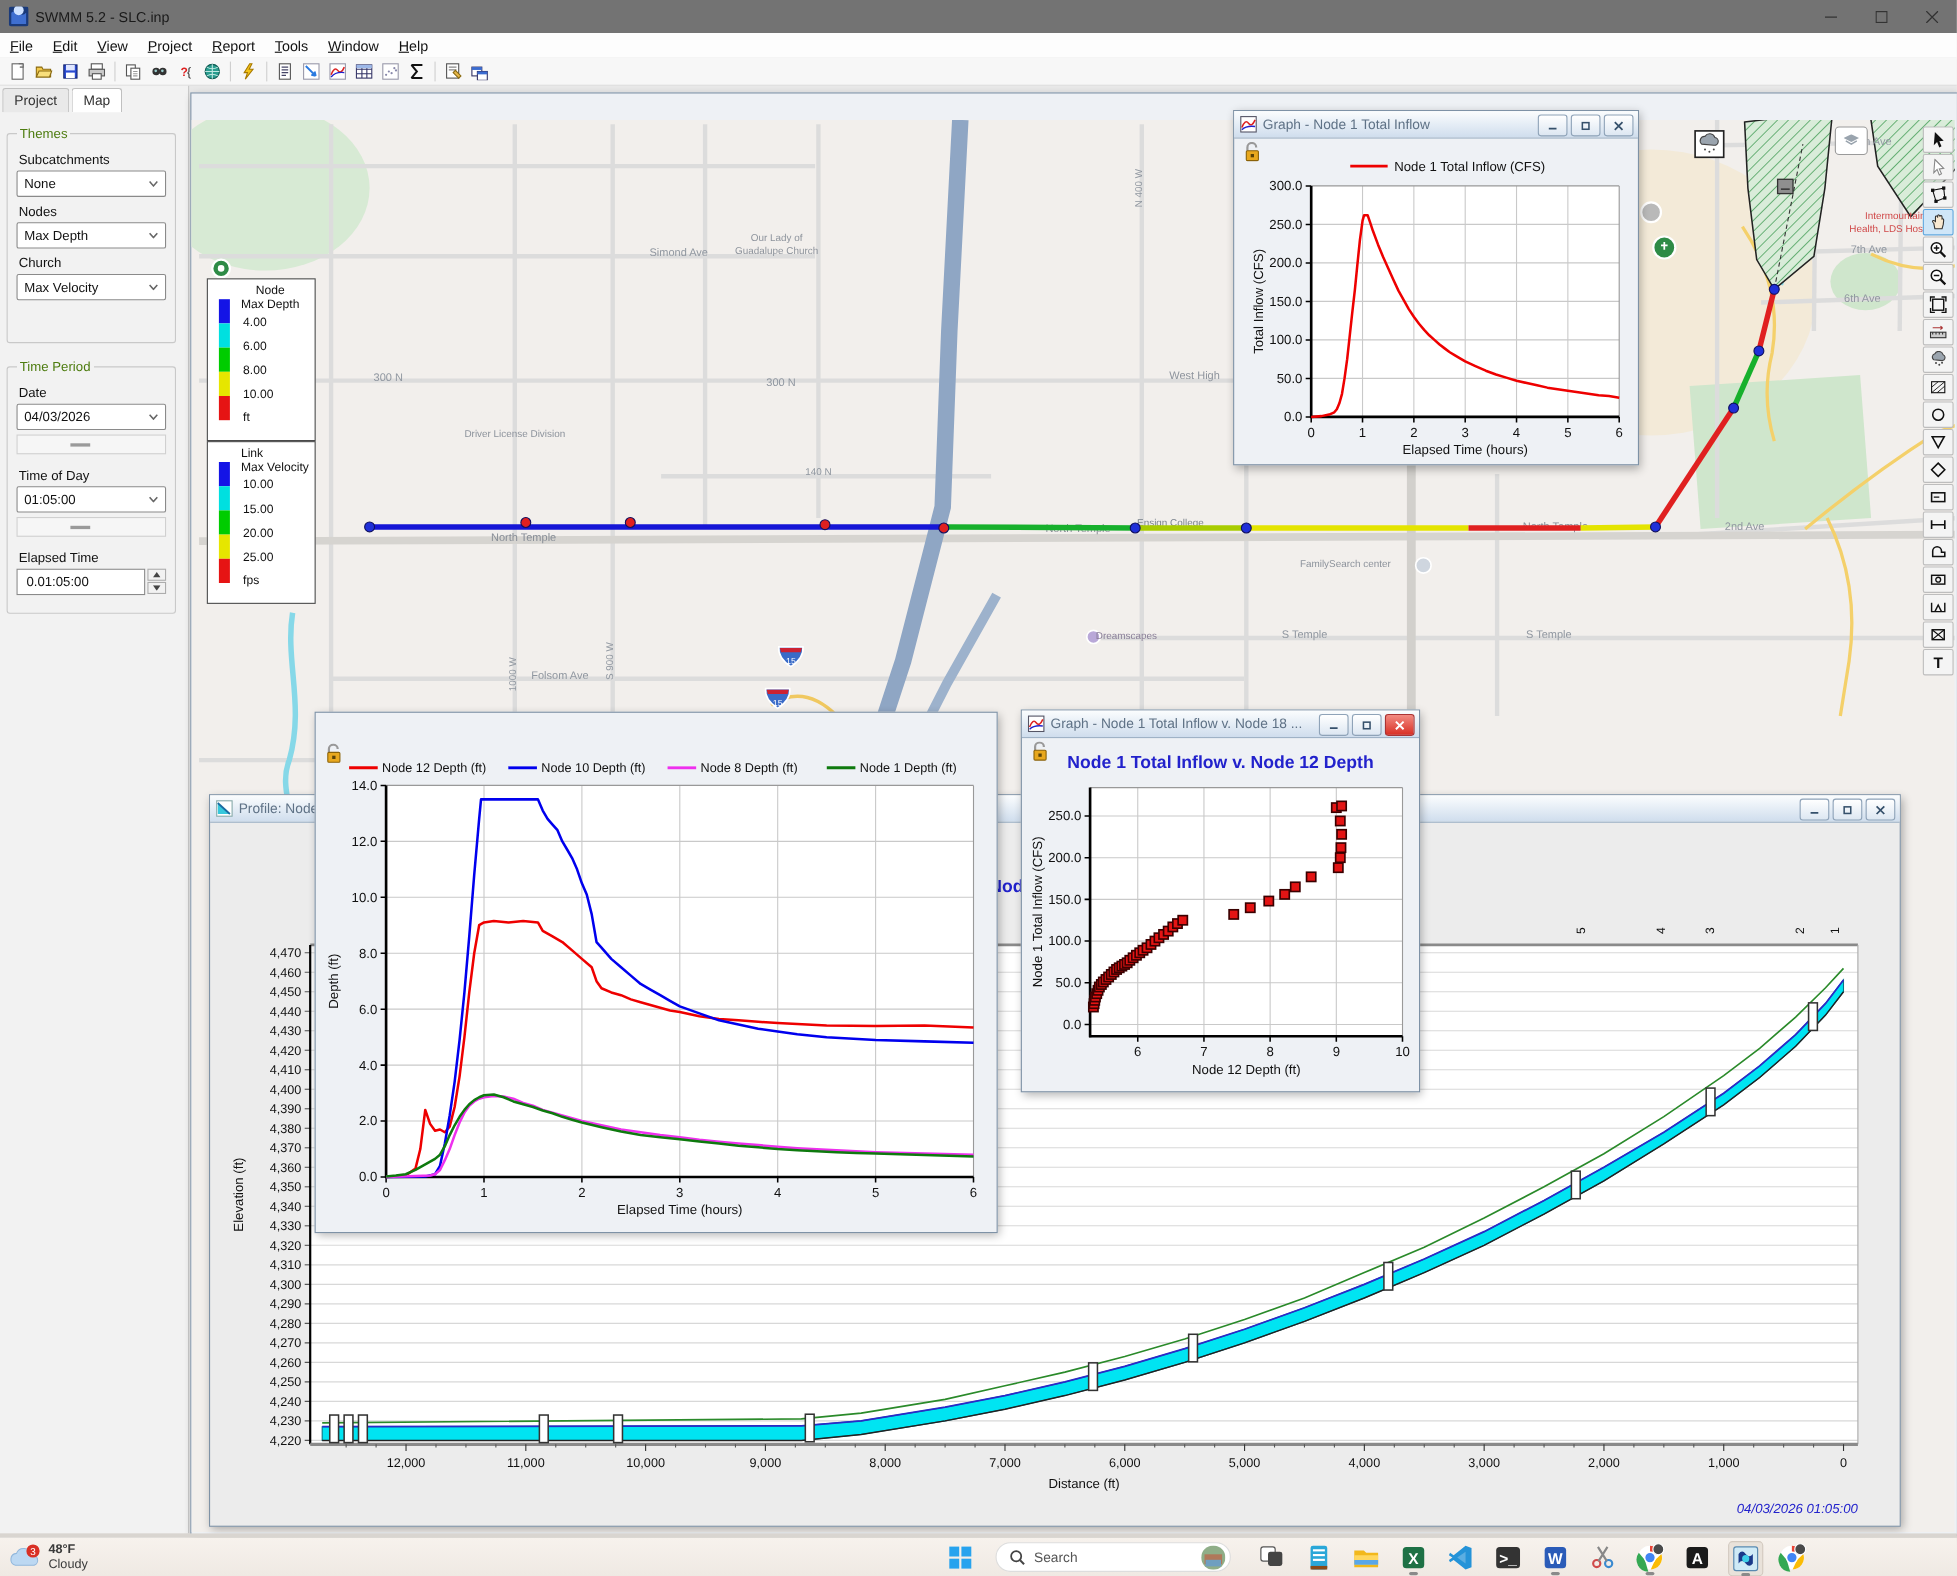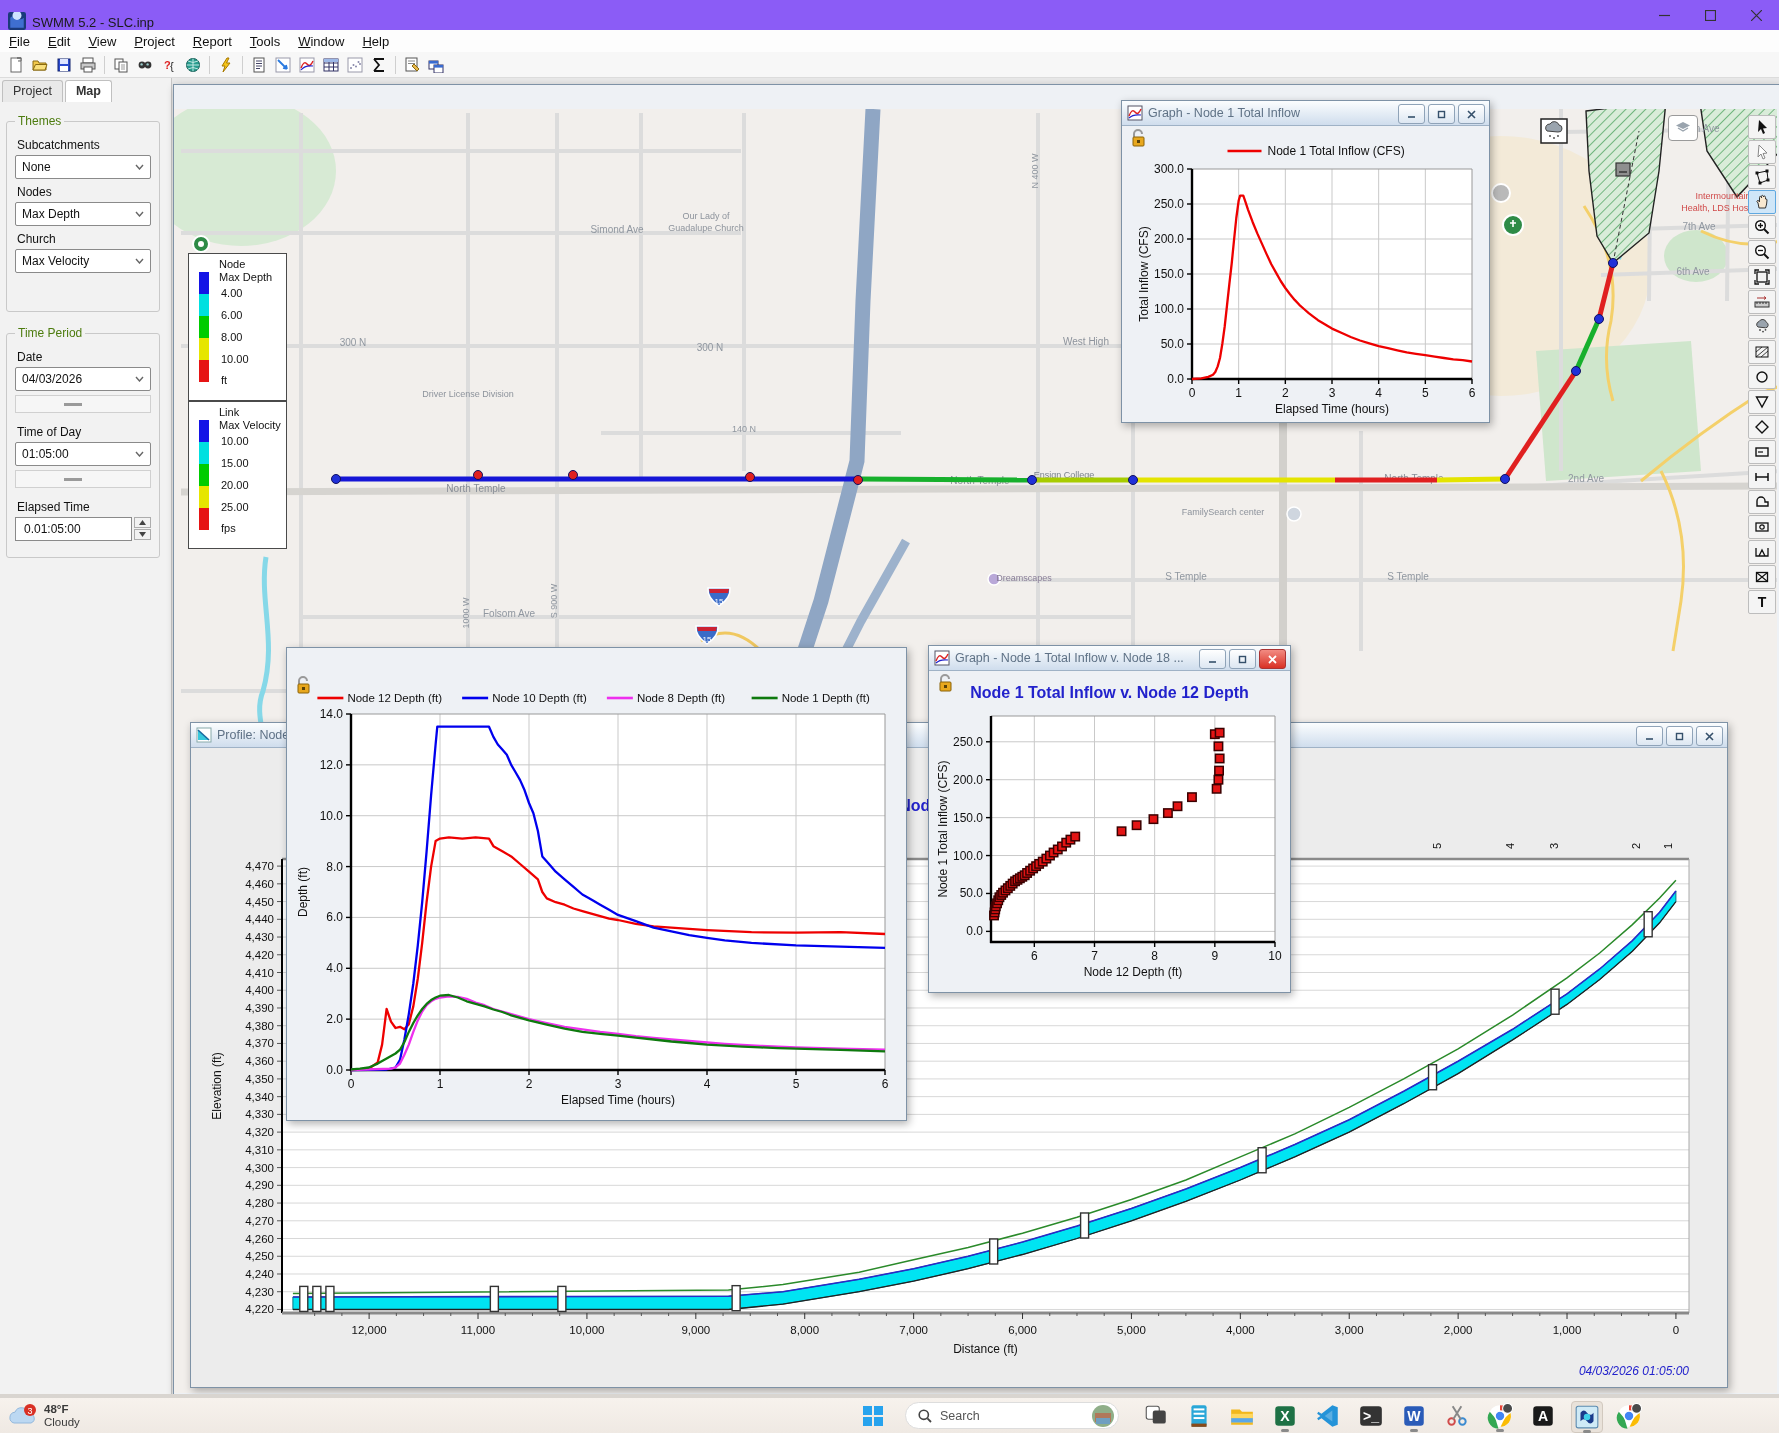--- a/index.html
+++ b/index.html
@@ -1,34 +1,34 @@
 <!DOCTYPE html>
 <html><head>
 <meta charset="utf-8">
 <style>
   html,body{margin:0;padding:0;}
   body{width:1779px;height:1433px;position:relative;font-family:"Liberation Sans",sans-serif;background:#e8e8e8;overflow:hidden;}
   .abs{position:absolute;}
   
-  #titlebar{left:0;top:0;width:1779px;height:30px;background:#8b5cf6;border-bottom:1px solid #e3e6ea;display:flex;align-items:flex-end;}
+  #titlebar{left:0;top:0;width:1779px;height:30px;background:#737373;border-bottom:1px solid #e3e6ea;display:flex;align-items:center;}
   #titlebar .ticon{width:18px;height:18px;margin:0 6px 0 8px;}
   #titlebar .ttext{font-size:13px;color:#1a1a1a;}
   #caption-btns{position:absolute;right:0;top:0;height:30px;display:flex;}
   .cap-btn{width:46px;height:30px;display:flex;align-items:center;justify-content:center;}
   #menubar{left:0;top:30px;width:1779px;height:22px;background:#fdfdfd;border-bottom:1px solid #ececec;display:flex;align-items:center;font-size:13px;color:#111;}
   .menu-item{padding:2px 9px;cursor:default;}
   .menu-item u{text-decoration:underline;}
   #maintoolbar{left:0;top:52px;width:1779px;height:26px;background:#f7f7f7;border-bottom:1px solid #dcdcdc;display:flex;align-items:center;padding-left:4px;box-sizing:border-box;}
   .tb-btn{width:24px;height:22px;display:flex;align-items:center;justify-content:center;border-radius:2px;}
   .tb-sep{width:1px;height:18px;background:#cfcfcf;margin:0 4px;}
   
   #sidebar{left:0;top:78px;width:172px;height:1316px;background:#f2f2f2;border-right:1px solid #c6c6c6;box-sizing:border-box;}
   .tabrow{position:absolute;left:2px;top:2px;height:22px;display:flex;font-size:12.5px;}
   .tab{padding:3px 10px;border:1px solid #c0c0c0;border-bottom:none;background:#e9e9e9;color:#333;margin-right:2px;border-radius:3px 3px 0 0;}
-  .tab.active{background:#fff;font-weight:bold;}
+  .tab.active{background:#fff;font-weight:normal;}
   fieldset.grp{position:absolute;left:6px;width:154px;border:1px solid #c9c9c9;border-radius:3px;margin:0;padding:4px 8px 8px 8px;box-sizing:border-box;background:transparent;}
   fieldset.grp legend{font-size:12px;color:#4d7c0f;padding:0 3px;}
   .fld-label{font-size:12px;color:#111;margin:6px 0 3px 2px;}
   .selbox{height:22px;background:#fff;border:1px solid #8a8a8a;border-radius:2px;display:flex;align-items:center;justify-content:space-between;padding:0 6px;font-size:12px;color:#111;}
   .slider{height:16px;background:#f6f6f6;border:1px solid #d0d0d0;margin-top:4px;position:relative;}
   .slider .dash{position:absolute;top:7px;width:18px;height:3px;background:#9a9a9a;}
   .spinrow{display:flex;margin-top:2px;}
   .spinbox{flex:1;height:22px;background:#fff;border:1px solid #8a8a8a;display:flex;align-items:center;padding-left:8px;font-size:12px;color:#111;}
   .spinner{width:17px;display:flex;flex-direction:column;margin-left:2px;}
   .spinner div{flex:1;border:1px solid #adadad;background:#f2f2f2;display:flex;align-items:center;justify-content:center;margin-bottom:1px;}
@@ -440,21 +440,21 @@
             <text x="718" y="603" font-size="8" fill="#fff" text-anchor="middle">15</text>
           </g>
           <g>
             <path d="M695 625 h22 q1 10 -11 18 q-12 -8 -11 -18z" fill="#3a6bc8" stroke="#fff" stroke-width="1.5"></path>
             <path d="M696 626 h20 l-1 4 h-18z" fill="#c23"></path>
             <text x="706" y="641" font-size="8" fill="#fff" text-anchor="middle">15</text>
           </g>
         </g>
     </svg>
     
-    <div class="legend" id="node-legend" style="left:14px;top:144px;width:97px;height:146px;">
+    <div class="legend" id="node-legend" style="left:14px;top:144px;width:97px;height:146px;text-align:center;">
         <div class="lg-title">Node
 Max Depth</div>
         <div class="bar">
           <div style="background: rgb(20, 20, 230);"></div>
           <div style="background: rgb(0, 224, 224);"></div>
           <div style="background: rgb(0, 204, 0);"></div>
           <div style="background: rgb(230, 230, 0);"></div>
           <div style="background: rgb(230, 20, 20);"></div>
         </div>
         <div class="lg-lab" style="top: 33px;">4.00</div>

